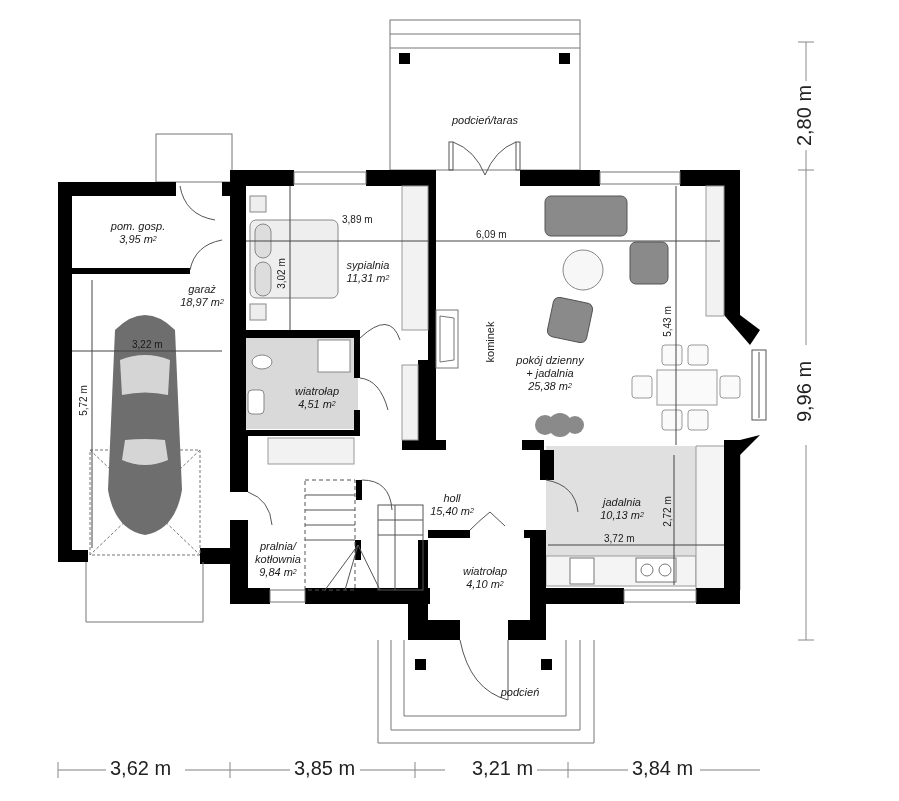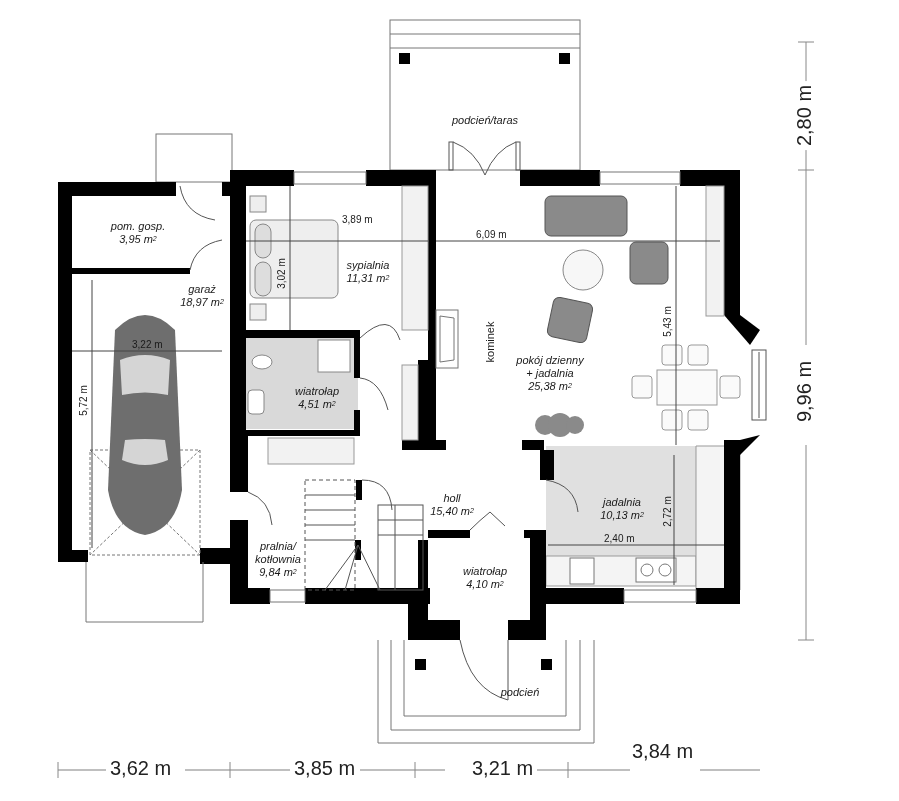--- a/index.html
+++ b/index.html
@@ -283,21 +283,21 @@
 <div class="lbl" style="left:485px; top:114px;">podcień/taras</div>
 <div class="lbl" style="left:482px; top:686px;margin-left:38px;">podcień</div>
 <div class="dim v" style="left:470px; top:336px; font-size:11px;">kominek</div>
 
 <div class="dim" style="left:342px; top:214px;">3,89 m</div>
 <div class="dim v" style="left:266px; top:268px;">3,02 m</div>
 <div class="dim" style="left:476px; top:229px;">6,09 m</div>
 <div class="dim v" style="left:652px; top:316px;">5,43 m</div>
 <div class="dim" style="left:132px; top:339px;">3,22 m</div>
 <div class="dim v" style="left:68px; top:395px;">5,72 m</div>
-<div class="dim" style="left:604px; top:533px;">2,40 m</div>
+<div class="dim" style="left:604px; top:533px;">3,72 m</div>
 <div class="dim v" style="left:652px; top:506px;">2,72 m</div>
 
 <div class="bigdim" style="left:106px; top:757px;">3,62 m</div>
 <div class="bigdim" style="left:290px; top:757px;text-align:right;">3,85 m</div>
 <div class="bigdim" style="left:452px; top:757px;margin-left:16px;">3,21 m</div>
-<div class="bigdim" style="left:628px; top:740px;">3,84 m</div>
+<div class="bigdim" style="left:628px; top:757px;">3,84 m</div>
 <div class="bigdim v" style="left:770px; top:104px;">2,80 m</div>
 <div class="bigdim v" style="left:770px; top:380px;">9,96 m</div>
 
 </body></html>

